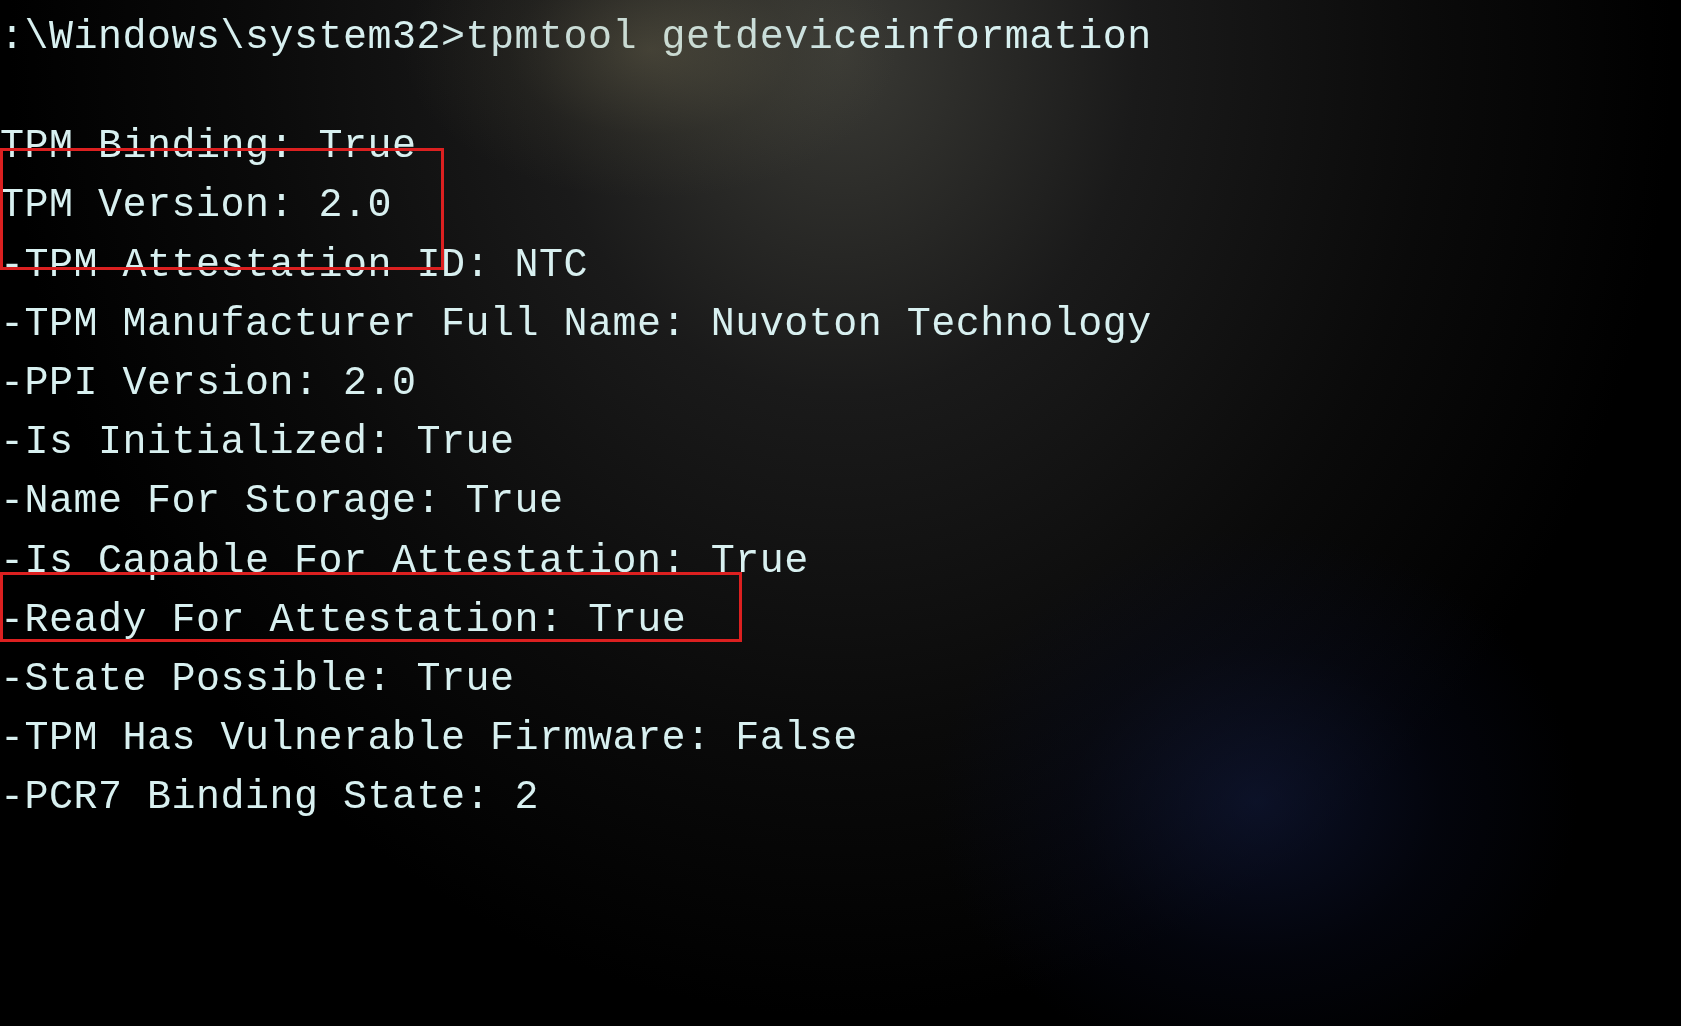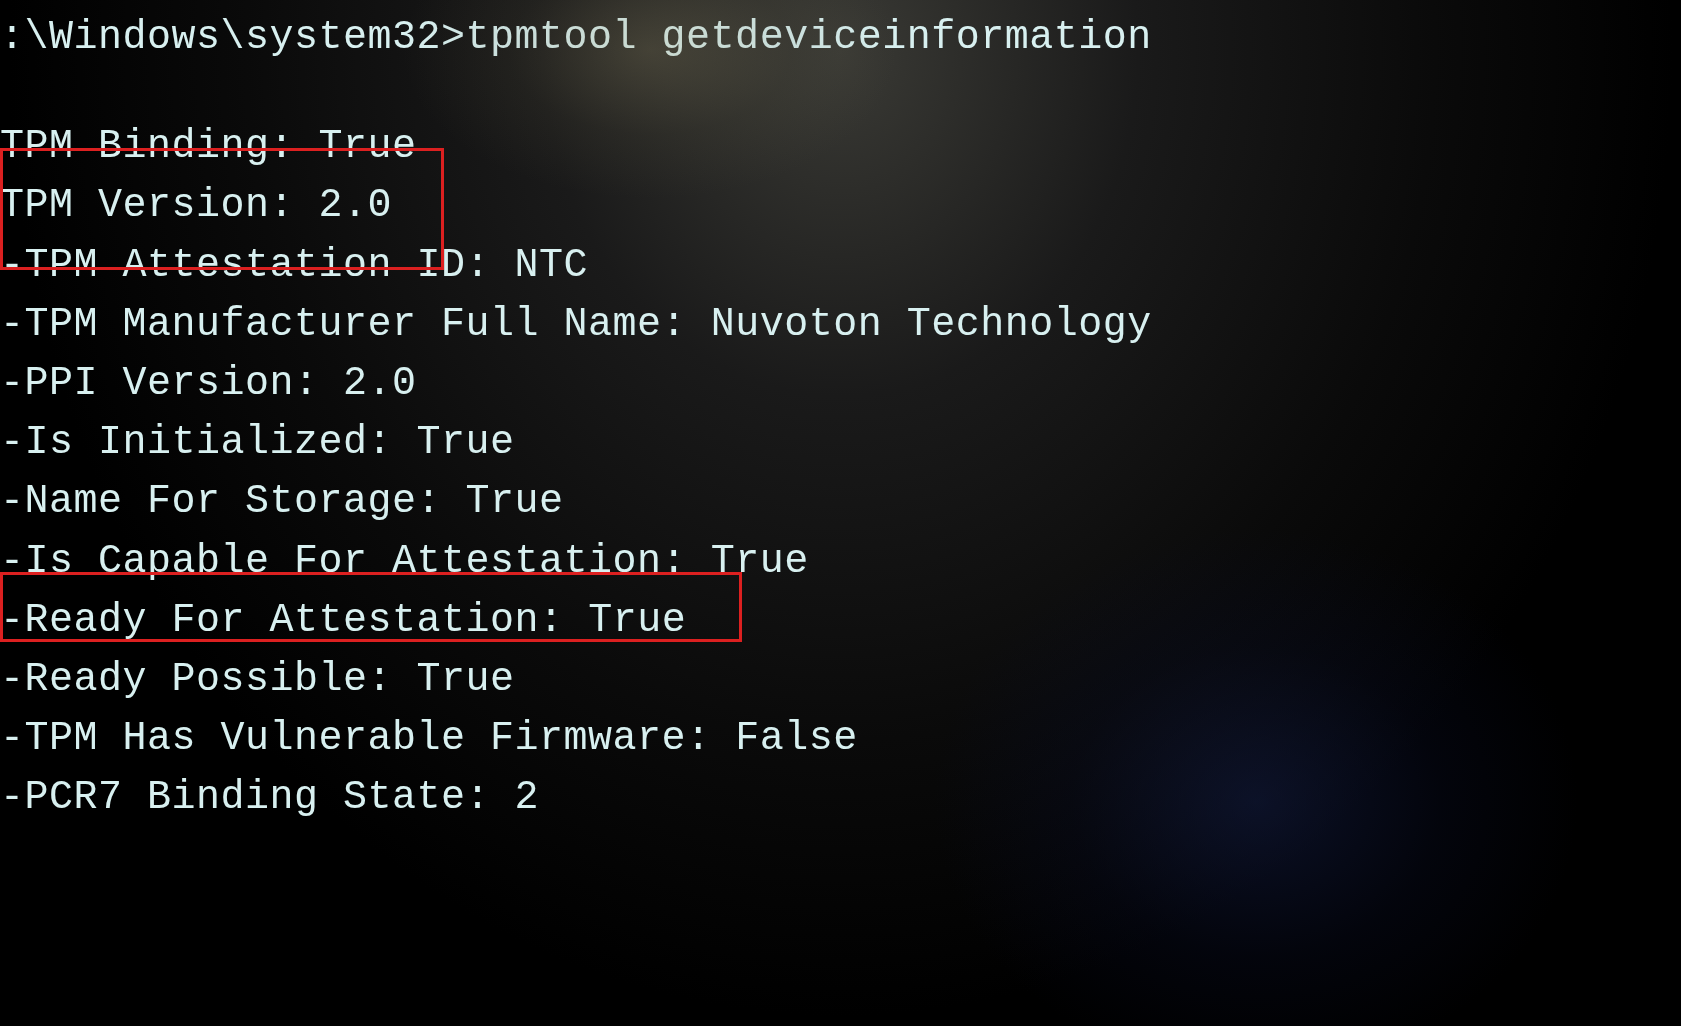--- a/index.html
+++ b/index.html
@@ -152,21 +152,21 @@
   <div class="line">
     <span class="prefix">-</span><span class="label">Is Capable For Attestation</span><span class="sep">: </span><span class="value">True</span>
   </div>
 
   <div class="line">
     <span class="prefix">-</span><span class="label">Ready For Attestation</span><span class="sep">: </span><span class="value">True</span>
   </div>
 
 
   <div class="line">
-    <span class="prefix">-</span><span class="label">Ready Possible</span><span class="sep">: </span><span class="value">True</span>
+    <span class="prefix">-</span><span class="label">State Possible</span><span class="sep">: </span><span class="value">True</span>
   </div>
 
   <div class="line">
     <span class="prefix">-</span><span class="label">TPM Has Vulnerable Firmware</span><span class="sep">: </span><span class="value">False</span>
   </div>
 
   <div class="line">
     <span class="prefix">-</span><span class="label">PCR7 Binding State</span><span class="sep">: </span><span class="value">2</span>
   </div>
 </div>

